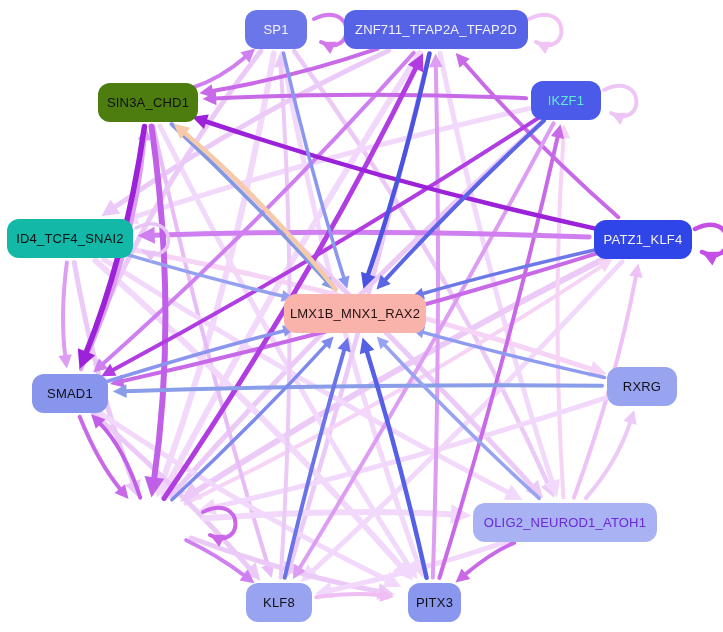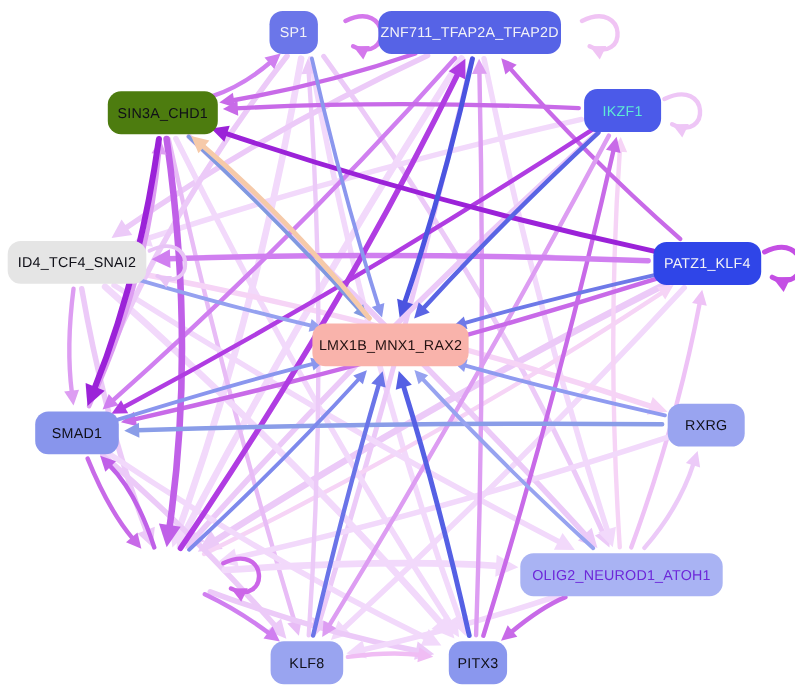--- a/index.html
+++ b/index.html
@@ -158,36 +158,36 @@
       <polygon points="536,42 551.2042579032445,41.82523841490523 545.2623640100226,54.0585493715388" fill="#f0c4f4"></polygon>
       <path d="M 604 90 C 646 70 646 130 611 113" fill="none" stroke="#eec6f6" stroke-width="4" stroke-linecap="round"></path>
       <polygon points="611,113 626.2042579032445,112.82523841490523 620.2623640100226,125.0585493715388" fill="#eec6f6"></polygon>
       <path d="M 695 229 C 737 209 737 269 702 252" fill="none" stroke="#c44fe4" stroke-width="4.5" stroke-linecap="round"></path>
       <polygon points="702,252 719.1047901411501,251.8033932167684 712.4201595112753,265.56586804298115" fill="#c44fe4"></polygon>
       <path d="M 136 228 C 178 208 178 268 143 251" fill="none" stroke="#e8c4f6" stroke-width="3.5" stroke-linecap="round"></path>
       <polygon points="143,251 156.303725665339,250.84708361304206 151.10456850876974,261.5512307000964" fill="#e8c4f6"></polygon>
       <path d="M 203 512 C 245 492 245 552 210 535" fill="none" stroke="#cc66e8" stroke-width="4" stroke-linecap="round"></path>
       <polygon points="210,535 225.20425790324458,534.8252384149051 219.26236401002257,547.0585493715388" fill="#cc66e8"></polygon>
     </svg>
-<div class="node" style="left: 245px; top: 9.5px; width: 44px; height: 39px; background: rgb(107, 118, 233); color: rgb(242, 242, 248);">
+<div class="node" style="left: 245px; top: 9.5px; width: 62px; height: 39px; background: rgb(107, 118, 233); color: rgb(242, 242, 248);">
       <span>SP1</span>
     </div>
-    <div class="node" style="left: 344px; top: 9.5px; width: 166px; height: 39px; background: rgb(86, 99, 230); color: rgb(242, 242, 248); text-align: center;">
+    <div class="node" style="left: 344px; top: 9.5px; width: 184px; height: 39px; background: rgb(86, 99, 230); color: rgb(242, 242, 248); text-align: center;">
       <span>ZNF711_TFAP2A_TFAP2D</span>
     </div>
     <div class="node" style="left: 531px; top: 80.5px; width: 70px; height: 39px; background: rgb(75, 90, 233); color: #5eead4;">
       <span>IKZF1</span>
     </div>
     <div class="node" style="left: 98px; top: 82.5px; width: 100px; height: 39px; background: #4d7c0f; color: rgb(16, 16, 24);">
       <span>SIN3A_CHD1</span>
     </div>
     <div class="node" style="left: 594px; top: 219.5px; width: 98px; height: 39px; background: rgb(47, 69, 232); color: rgb(242, 242, 248);">
       <span>PATZ1_KLF4</span>
     </div>
-    <div class="node" style="left: 7px; top: 218.5px; width: 126px; height: 39px; background: #e5e5e5; color: rgb(16, 16, 24);">
+    <div class="node" style="left: 7px; top: 218.5px; width: 126px; height: 39px; background: #14b8a6; color: rgb(16, 16, 24);">
       <span>ID4_TCF4_SNAI2</span>
     </div>
     <div class="node" style="left: 284px; top: 293.5px; width: 142px; height: 39px; background: rgb(249, 179, 171); color: rgb(34, 17, 17);">
       <span>LMX1B_MNX1_RAX2</span>
     </div>
     <div class="node" style="left: 607px; top: 366.5px; width: 70px; height: 39px; background: rgb(153, 164, 240); color: rgb(16, 16, 24);">
       <span>RXRG</span>
     </div>
     <div class="node" style="left: 32px; top: 373.5px; width: 76px; height: 39px; background: rgb(136, 149, 236); color: rgb(16, 16, 24); align-items: center;">
       <span>SMAD1</span>

